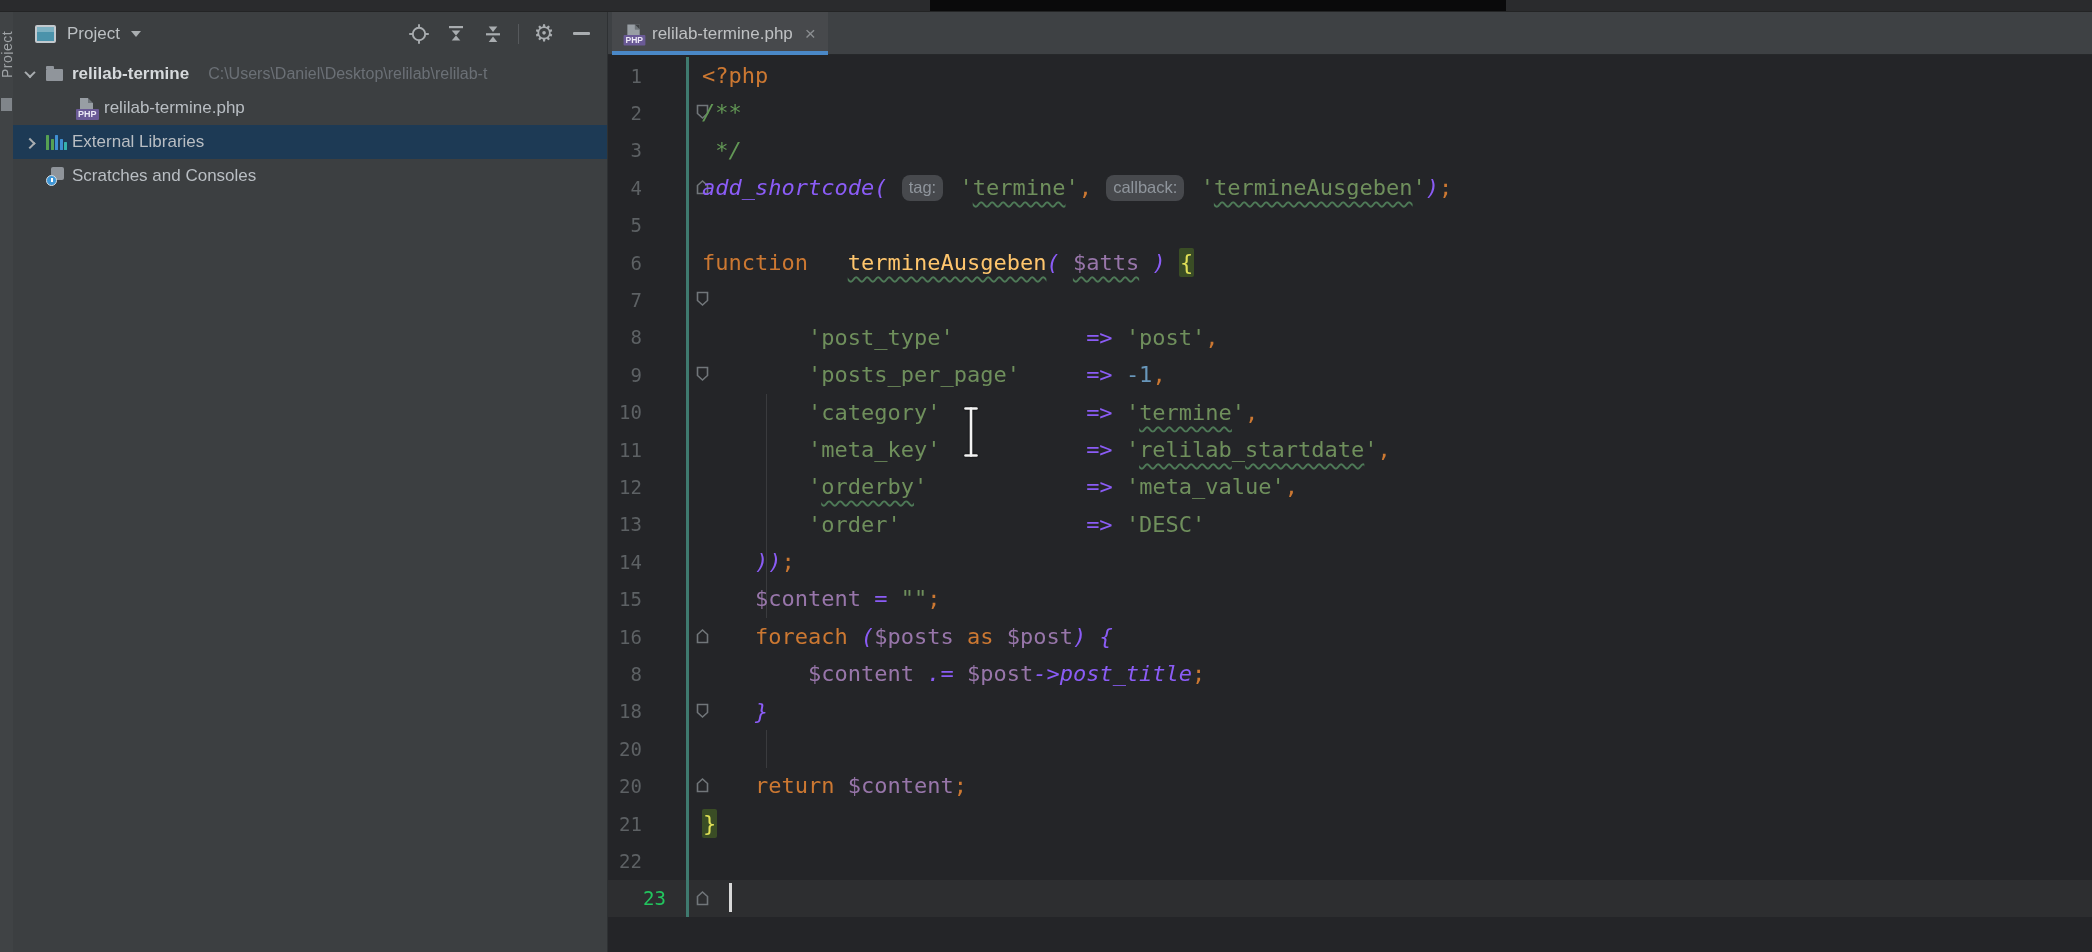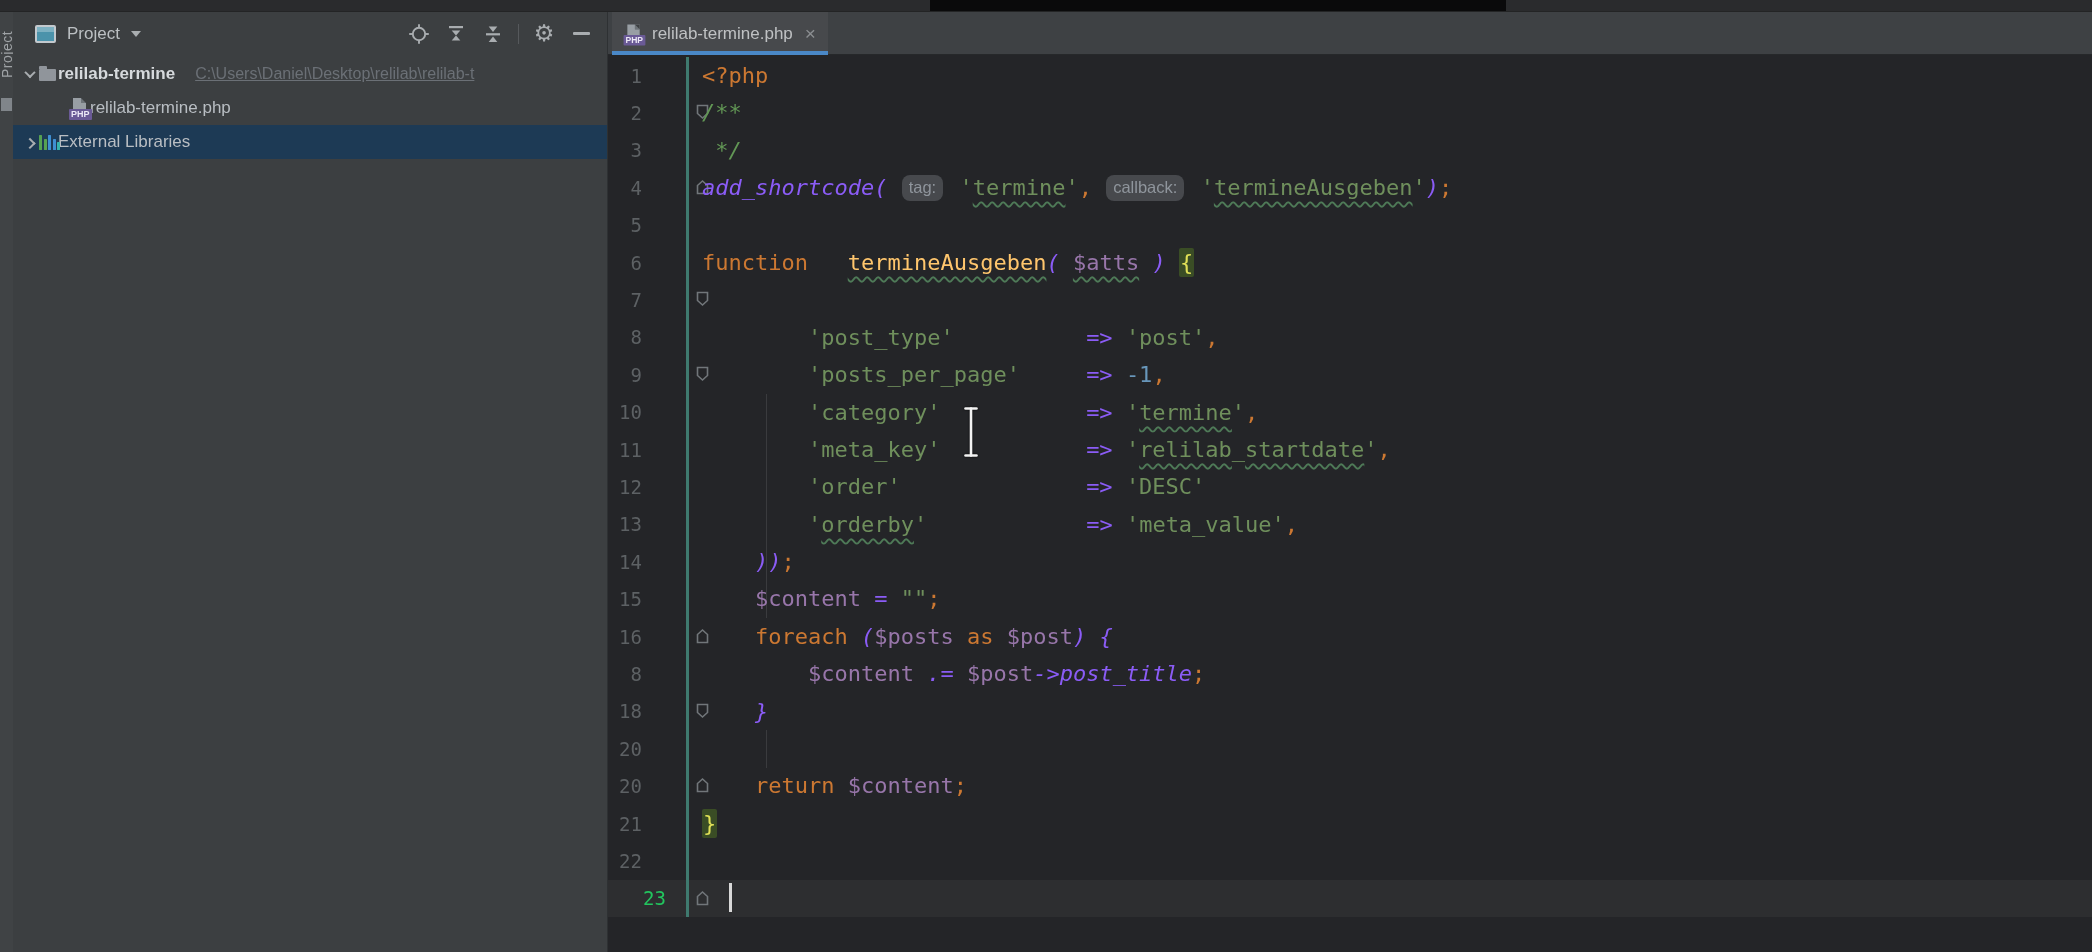--- a/index.html
+++ b/index.html
@@ -29,29 +29,29 @@
   .panel-title { font-size:17px; color:#bcc0c3; margin-left:2px; cursor:pointer; }
   .caret-down { width:0; height:0; border-left:5px solid transparent; border-right:5px solid transparent; border-top:6px solid #a9adb0; margin-left:2px; }
   .ph-spacer { flex:1; }
   .ph-icons { display:flex; align-items:center; gap:13px; }
   .ph-icons .tbi { width:24px; height:24px; display:flex; align-items:center; justify-content:center; cursor:pointer; color:#a9adb0; }
   .vdiv { width:1px; height:20px; background:#56595c; }
   .gear-glyph { font-size:23px; line-height:23px; color:#a9adb0; font-family:"DejaVu Sans", sans-serif; }
   .minus-bar { width:17px; height:3px; background:#a9adb0; border-radius:1px; }
   
   .tree { padding-top:2px; }
-  .trow { height:34px; display:flex; align-items:center; gap:0; padding-left:9px; font-size:17px; color:#b9bec3; cursor:pointer; white-space:nowrap; overflow:hidden; }
+  .trow { height:34px; display:flex; align-items:center; gap:7px; padding-left:9px; font-size:17px; color:#b9bec3; cursor:pointer; white-space:nowrap; overflow:hidden; }
   .trow.lvl1 { padding-left:41px; }
   .trow.sel { background:#1d3a55; }
   .chev-slot { width:16px; height:16px; flex:0 0 16px; display:flex; align-items:center; justify-content:center; }
   .chev { width:8px; height:8px; border-right:2.2px solid #a9adb0; border-bottom:2.2px solid #a9adb0; }
   .chev.down { transform:rotate(45deg) translate(-1px,-1px); }
   .chev.right { transform:rotate(-45deg) translate(-1px,1px); }
   .t-label.bold { font-weight:bold; color:#d6d9dc; }
-  .t-path { color:#6b7076; font-size:16px; margin-left:20px;text-decoration:underline; }
+  .t-path { color:#6b7076; font-size:16px; margin-left:12px; }
   
   .ticon { flex:0 0 20px; width:20px; height:20px; position:relative; }
   .folder-shape { position:absolute; left:1px; top:5px; width:17px; height:12px; background:#90959b; border-radius:1px; }
   .folder-shape::before { content:""; position:absolute; left:0; top:-3px; width:8px; height:3px; background:#90959b; border-radius:1px 1px 0 0; }
   .php-page { position:absolute; left:3px; top:0; width:13px; height:15px; background:#989ea4; }
   .php-page::before { content:""; position:absolute; right:0; top:0; border-top:5px solid #3c3f41; border-left:5px solid #6d7378; }
   .php-badge { position:absolute; left:-1px; bottom:-2px; background:#6a5a96; color:#ece8f6; font-size:9px; font-weight:bold; line-height:11px; padding:0 2px; border-radius:1px; letter-spacing:0; }
   .libs-bars { position:absolute; left:1px; bottom:2px; display:flex; align-items:flex-end; gap:1.5px; }
   .libs-bars i { display:block; width:3px; border-radius:.5px; }
   .scr-sq { position:absolute; right:1px; top:1px; width:13px; height:13px; background:#8f949a; border-radius:2px; }
@@ -183,20 +183,28 @@
             <span class="libs-bars">
               <i style="height:15px;background:#56a153"></i>
               <i style="height:11px;background:#56a153"></i>
               <i style="height:15px;background:#3f8fd2"></i>
               <i style="height:11px;background:#3f8fd2"></i>
               <i style="height:8px;background:#35b3ad"></i>
             </span>
           </span>
           <span class="t-label">External Libraries</span>
         </div>
+        <div class="trow lvl0">
+          <span class="chev-slot"></span>
+          <span class="ticon">
+            <span class="scr-sq"></span>
+            <span class="scr-clock"></span>
+          </span>
+          <span class="t-label">Scratches and Consoles</span>
+        </div>
       </div>
   </div>
 
   <div class="editor-area">
     <div class="tabbar">
       <div class="tab">
         <span class="ticon">
           <span class="php-page"></span>
             <span class="php-badge">PHP</span>
         </span>
@@ -309,22 +317,22 @@
           <div class="cline"><span class="seg cm">/**</span></div>
           <div class="cline"><span class="seg cm"> */</span></div>
           <div class="cline"><span class="seg d">add_shortcode( </span><span class="seg h">tag:</span><span class="seg d"> </span><span class="seg s">'</span><span class="seg s u">termine</span><span class="seg s">'</span><span class="seg p">,</span><span class="seg d"> </span><span class="seg h">callback:</span><span class="seg d"> </span><span class="seg s">'</span><span class="seg s u">termineAusgeben</span><span class="seg s">'</span><span class="seg d">)</span><span class="seg p">;</span></div>
           <div class="cline"></div>
           <div class="cline"><span class="seg k">function</span><span class="seg d">   </span><span class="seg fn u">termineAusgeben</span><span class="seg d">( </span><span class="seg v u">$atts</span><span class="seg d"> ) </span><span class="seg b">{</span></div>
           <div class="cline"></div>
           <div class="cline"><span class="seg d">        </span><span class="seg s">'post_type'</span><span class="seg d">          </span><span class="seg d">=&gt; </span><span class="seg s">'post'</span><span class="seg p">,</span></div>
           <div class="cline"><span class="seg d">        </span><span class="seg s">'posts_per_page'</span><span class="seg d">     </span><span class="seg d">=&gt; </span><span class="seg n">-1</span><span class="seg p">,</span></div>
           <div class="cline"><span class="seg d">        </span><span class="seg s">'category'</span><span class="seg d">           </span><span class="seg d">=&gt; </span><span class="seg s">'</span><span class="seg s u">termine</span><span class="seg s">'</span><span class="seg p">,</span></div>
           <div class="cline"><span class="seg d">        </span><span class="seg s">'meta_key'</span><span class="seg d">           </span><span class="seg d">=&gt; </span><span class="seg s">'</span><span class="seg s u">relilab</span><span class="seg s">_</span><span class="seg s u">startdate</span><span class="seg s">'</span><span class="seg p">,</span></div>
+          <div class="cline"><span class="seg d">        </span><span class="seg s">'</span><span class="seg s u">orderby</span><span class="seg s">'</span><span class="seg d">            </span><span class="seg d">=&gt; </span><span class="seg s">'meta_value'</span><span class="seg p">,</span></div>
           <div class="cline"><span class="seg d">        </span><span class="seg s">'order'</span><span class="seg d">              </span><span class="seg d">=&gt; </span><span class="seg s">'DESC'</span></div>
-          <div class="cline"><span class="seg d">        </span><span class="seg s">'</span><span class="seg s u">orderby</span><span class="seg s">'</span><span class="seg d">            </span><span class="seg d">=&gt; </span><span class="seg s">'meta_value'</span><span class="seg p">,</span></div>
           <div class="cline"><span class="seg d">    ))</span><span class="seg p">;</span></div>
           <div class="cline"><span class="seg d">    </span><span class="seg v">$content</span><span class="seg d"> = </span><span class="seg s">""</span><span class="seg p">;</span></div>
           <div class="cline"><span class="seg d">    </span><span class="seg k">foreach</span><span class="seg d"> (</span><span class="seg v">$posts</span><span class="seg d"> </span><span class="seg k">as</span><span class="seg d"> </span><span class="seg v">$post</span><span class="seg d">) {</span></div>
           <div class="cline"><span class="seg d">        </span><span class="seg v">$content</span><span class="seg d"> .= </span><span class="seg v">$post</span><span class="seg d">-&gt;post_title</span><span class="seg p">;</span></div>
           <div class="cline"><span class="seg d">    }</span></div>
           <div class="cline"></div>
           <div class="cline"><span class="seg d">    </span><span class="seg k">return</span><span class="seg d"> </span><span class="seg v">$content</span><span class="seg p">;</span></div>
           <div class="cline"><span class="seg b">}</span></div>
         </div>
       <div class="caret" style="left:121px; top:828px;"></div>

